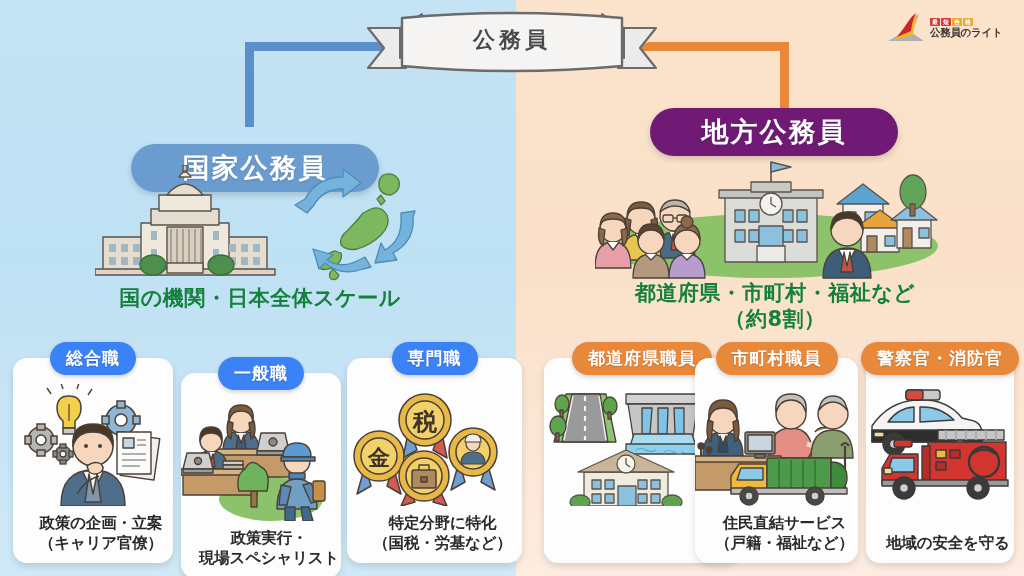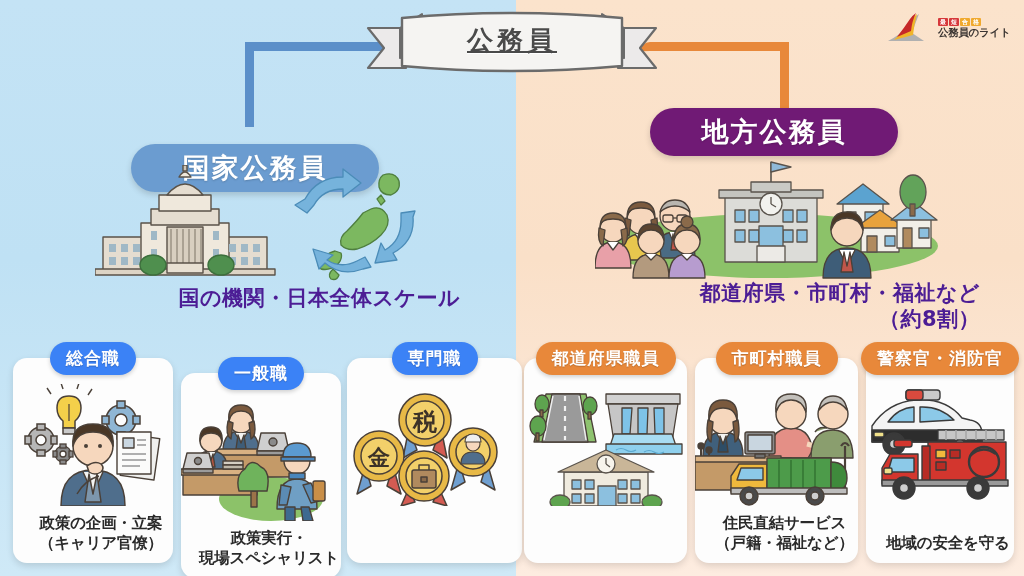--- a/index.html
+++ b/index.html
@@ -10,56 +10,56 @@
   }
   .stage{position:relative;width:1024px;height:576px;overflow:hidden;}
 
   
   .bg-left{position:absolute;left:0;top:0;width:516px;height:576px;
     background:linear-gradient(180deg,#c4e3f5 0%,#bfe1f4 45%,#cfe9f7 100%);}
   .bg-right{position:absolute;left:516px;top:0;width:508px;height:576px;
     background:linear-gradient(180deg,#fbe3cc 0%,#fae0c8 45%,#fdece0 100%);}
 
   
-  .logo{position:absolute;right:8px;top:6px;width:130px;height:44px;display:flex;align-items:center;gap:12px;}
+  .logo{position:absolute;right:8px;top:6px;width:130px;height:44px;display:flex;align-items:center;gap:4px;}
   .logo-mark{position:relative;width:40px;height:34px;flex:0 0 40px;}
   .logo-txt{display:flex;flex-direction:column;align-items:flex-start;justify-content:center;line-height:1;}
   .logo-badges{display:flex;gap:1px;margin-bottom:1px;}
   .logo-badges span{font-size:6px;color:#fff;padding:1px 2px;border-radius:1px;font-weight:bold;
      line-height:1;letter-spacing:0;}
   .lb1{background:#d6383b;} .lb2{background:#d6383b;} .lb3{background:#f0a92e;} .lb4{background:#f0a92e;}
   .logo-name{font-size:10.5px;font-weight:bold;color:#3a3431;letter-spacing:-0.3px;white-space:nowrap;}
 
   
   .banner-wrap{position:absolute;left:50%;top:6px;transform:translateX(-50%);width:300px;height:72px;}
   .banner-label{position:absolute;left:0;top:0;width:300px;height:72px;
     display:flex;align-items:center;justify-content:center;}
-  .banner-text{font-size:26px;font-weight:bold;color:#4a4a4a;letter-spacing:4px;
-    text-shadow:0 1px 0 #fff;z-index:3;position:relative;padding-bottom:4px;text-decoration:underline;}
+  .banner-text{font-size:22px;font-weight:bold;color:#4a4a4a;letter-spacing:4px;
+    text-shadow:0 1px 0 #fff;z-index:3;position:relative;padding-bottom:4px;}
 
   
   .conn{position:absolute;}
   .conn-l{left:245px;top:42px;width:140px;height:76px;
      border-left:9px solid #5b8fc9;border-top:9px solid #5b8fc9;
      border-top-left-radius:0;border-top-right-radius:10px;
      border-right:0;}
   .conn-r{left:640px;top:42px;width:140px;height:76px;
      border-right:9px solid #e8883a;border-top:9px solid #e8883a;
      border-top-left-radius:10px;}
 
   
   .cat-pill{position:absolute;height:48px;border-radius:26px;display:flex;
      align-items:center;justify-content:center;box-shadow:0 3px 6px rgba(0,0,0,.16);}
   .cat-pill span{font-size:27px;font-weight:bold;color:#fff;letter-spacing:2px;
      text-shadow:0 1px 2px rgba(0,0,0,.18);}
   #pill-national{left:131px;top:108px;width:248px;background:#6b9cd0;margin-top:36px;}
   #pill-local{left:650px;top:108px;width:248px;background:#701a75;}
 
   
-  .caption{position:absolute;text-align:right;font-weight:bold;color:#4c1d95;
+  .caption{position:absolute;text-align:center;font-weight:bold;color:#15803d;
      line-height:1.22;letter-spacing:.5px;}
   #cap-national{left:60px;top:286px;width:400px;font-size:21px;}
   #cap-local{left:570px;top:281px;width:410px;font-size:21px;}
 
   
   .illus{position:absolute;}
   #illus-national{left:95px;top:165px;width:330px;height:118px;}
   #illus-local{left:595px;top:160px;width:350px;height:120px;}
 
   
@@ -71,21 +71,21 @@
   .card-badge span{font-size:17px;font-weight:bold;color:#fff;letter-spacing:1px;
      text-shadow:0 1px 1px rgba(0,0,0,.2);}
   .badge-blue{background:#3b82f6;}
   .badge-orange{background:#e8883a;}
   .card-art{position:absolute;left:0;top:26px;width:100%;height:122px;}
   .card-cap{position:absolute;left:0;bottom:10px;width:100%;text-align:center;
      font-size:15.5px;font-weight:bold;color:#2a2a2a;line-height:1.3;letter-spacing:-0.2px;margin-left:8px;}
   #card-0{left:13px;top:358px;width:160px;height:205px;}
   #card-1{left:181px;top:373px;width:160px;height:205px;}
   #card-2{left:347px;top:358px;width:175px;height:205px;}
-  #card-3{left:524px;top:358px;width:163px;height:205px;}
+  #card-3{left:544px;top:358px;width:163px;height:205px;padding-left:33px;}
   #card-4{left:695px;top:358px;width:163px;height:205px;}
   #card-5{left:866px;top:358px;width:148px;height:205px;}
 
   svg{display:block;}
 </style>
 </head>
 <body>
 
 <div class="stage">
 
@@ -489,20 +489,24 @@
           <path d="M62 104 L54 122 L68 118 Z" fill="#d45b52"></path>
           <path d="M92 104 L100 122 L86 118 Z" fill="#d45b52"></path>
           <circle cx="77" cy="92" r="25" fill="#e8b946"></circle>
           <circle cx="77" cy="92" r="18" fill="#f2d06a"></circle>
           <rect x="65" y="86" width="24" height="18" rx="2" fill="#b08a5e"></rect>
           <path d="M72 86 L72 81 L82 81 L82 86" fill="none"></path>
           <rect x="74" y="93" width="6" height="5" fill="#8a6a4a"></rect>
         </g>
       </svg>
     </div>
+    <div class="card-cap">
+      <div>特定分野に特化</div>
+      <div>（国税・労基など）</div>
+    </div>
   </div>
 
   <div class="card" id="card-3">
     <div class="card-badge badge-orange">
       <span>都道府県職員</span>
     </div>
     <div class="card-art">
       <svg width="163" height="122" viewBox="0 0 163 122">
 
         <g stroke="#4a4038" stroke-width="1.3" stroke-linejoin="round">

